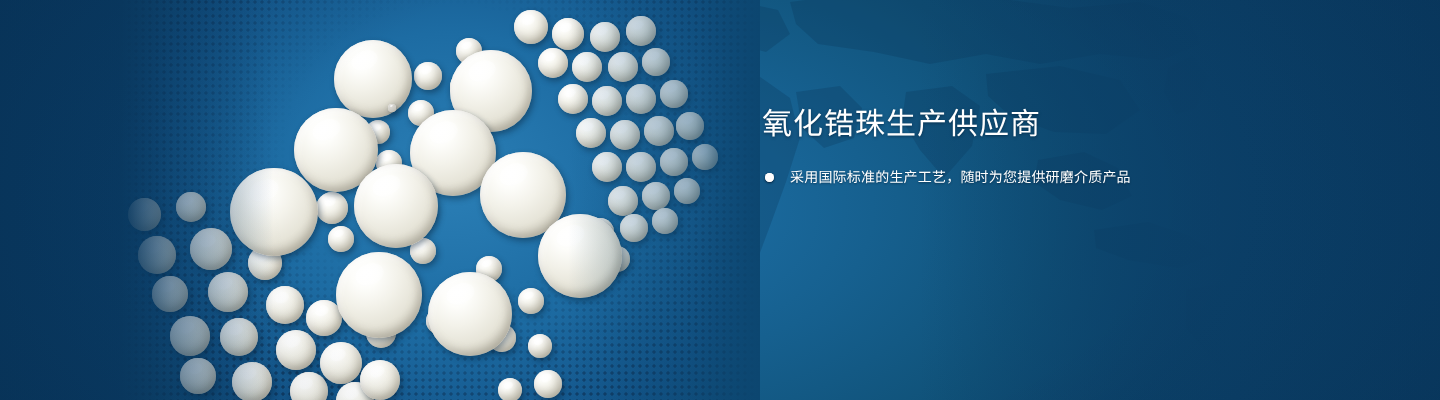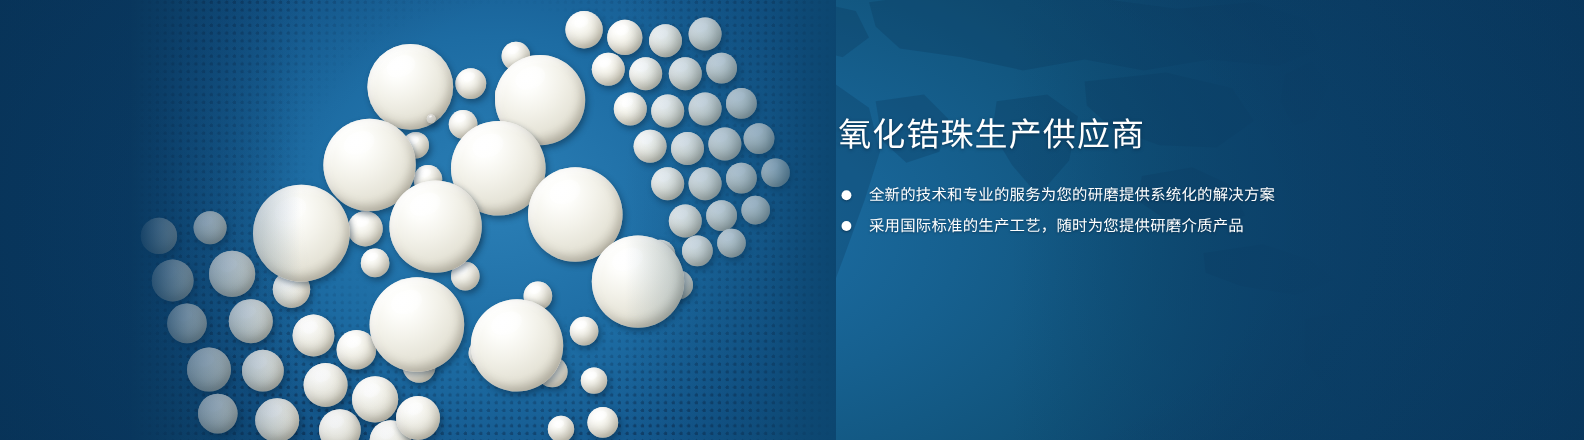--- a/index.html
+++ b/index.html
@@ -256,21 +256,20 @@
   </div>
 
   <div class="bg-vignette"></div>
 
   <div class="content">
     <h1 class="headline">氧化锆珠生产供应商</h1>
 
     <ul class="bullets">
       <li class="bullet">
         <span class="dot"></span>
-        <span>全新的技术和专业的服务为您的研磨提供系统化的解决方案</span>
       </li>
       <li class="bullet">
         <span class="dot"></span>
         <span>采用国际标准的生产工艺，随时为您提供研磨介质产品</span>
       </li>
     </ul>
   </div>
 
 </div>
 

